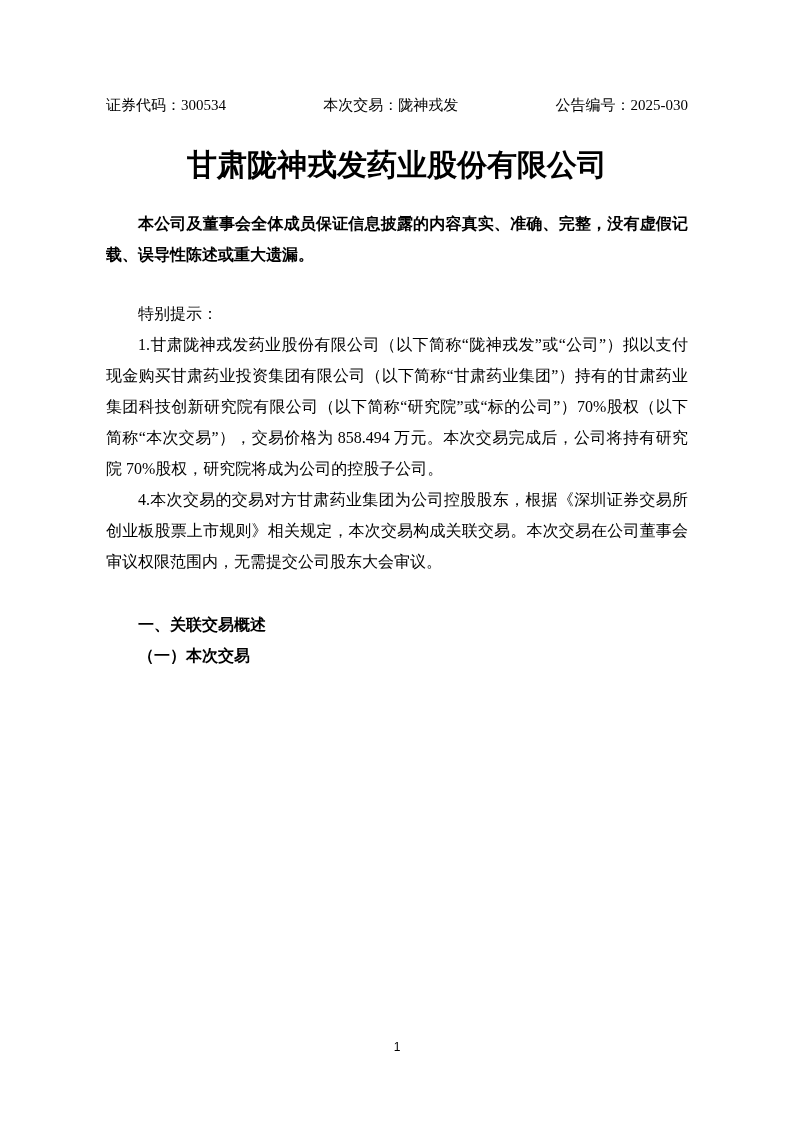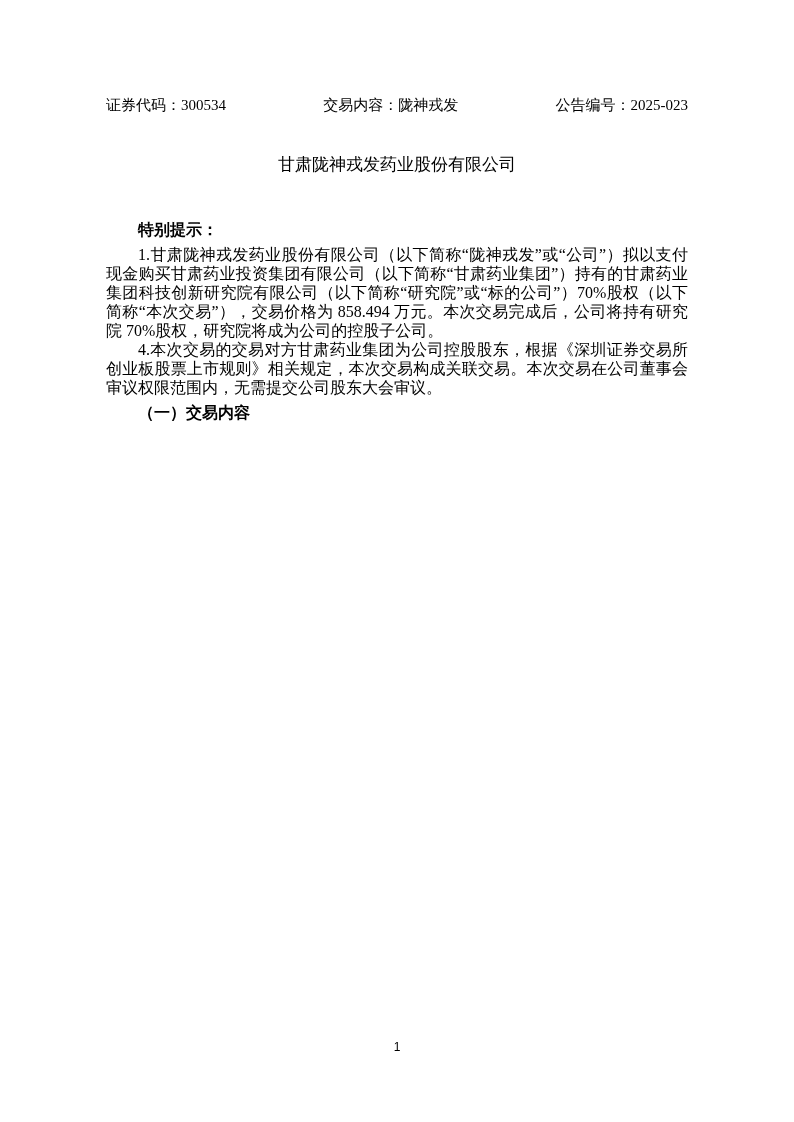--- a/index.html
+++ b/index.html
@@ -21,42 +21,42 @@
     display: flex;
     justify-content: space-between;
     align-items: baseline;
     font-size: 15px;
     line-height: 18px;
     white-space: nowrap;
   }
   .title-block {
     margin-top: 30px;
     text-align: center;
-    font-size: 17px;
-    font-weight: normal;
+    font-size: 30px;
+    font-weight: bold;
     line-height: 42px;
   }
   .disclaimer {
     margin-top: 22px;
     font-size: 16px;
     font-weight: bold;
     line-height: 31px;
     text-indent: 2em;
     text-align: justify;
   }
   .sn-heading {
     margin-top: 28px;
     font-size: 16px;
-    font-weight: bold;
+    font-weight: normal;
     line-height: 31px;
     text-indent: 2em;
   }
   .para {
     font-size: 16px;
-    line-height: 19px;
+    line-height: 31px;
     text-indent: 2em;
     text-align: justify;
   }
   .section-heading {
     margin-top: 32px;
     font-size: 16px;
     font-weight: bold;
     line-height: 31px;
     text-indent: 2em;
   }
@@ -78,32 +78,34 @@
   }
 </style>
 </head>
 <body>
 
 <div class="page">
   <div class="content">
 
     <div class="header-row">
       <span>证券代码：300534</span>
-      <span>交易内容：陇神戎发</span>
-      <span>公告编号：2025-023</span>
+      <span>本次交易：陇神戎发</span>
+      <span>公告编号：2025-030</span>
     </div>
 
     <div class="title-block">
       <div>甘肃陇神戎发药业股份有限公司</div>
     </div>
 
+    <p class="disclaimer">本公司及董事会全体成员保证信息披露的内容真实、准确、完整，没有虚假记载、误导性陈述或重大遗漏。</p>
 
     <p class="sn-heading">特别提示：</p>
 
     <p class="para">1.甘肃陇神戎发药业股份有限公司（以下简称“陇神戎发”或“公司”）拟以支付现金购买甘肃药业投资集团有限公司（以下简称“甘肃药业集团”）持有的甘肃药业集团科技创新研究院有限公司（以下简称“研究院”或“标的公司”）70%股权（以下简称“本次交易”），交易价格为 858.494 万元。本次交易完成后，公司将持有研究院 70%股权，研究院将成为公司的控股子公司。</p>
     <p class="para">4.本次交易的交易对方甘肃药业集团为公司控股股东，根据《深圳证券交易所创业板股票上市规则》相关规定，本次交易构成关联交易。本次交易在公司董事会审议权限范围内，无需提交公司股东大会审议。</p>
 
-    <p class="sub-heading">（一）交易内容</p>
+    <p class="section-heading">一、关联交易概述</p>
+    <p class="sub-heading">（一）本次交易</p>
 
   </div>
 
   <div class="page-number">1</div>
 </div>
 
 </body></html>

